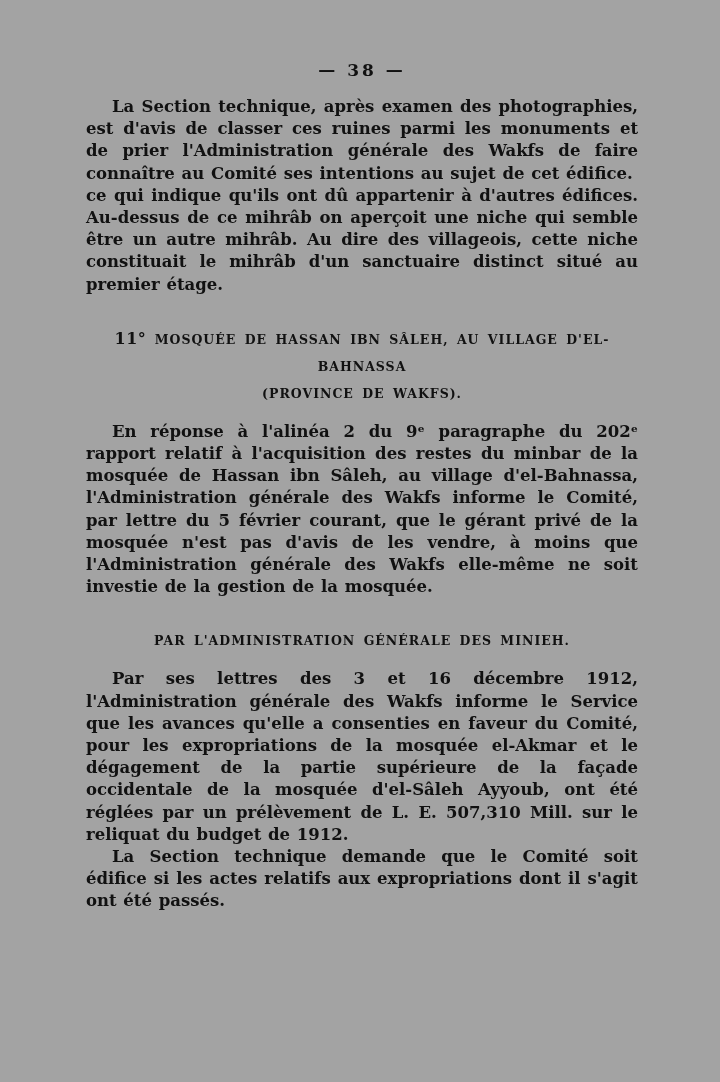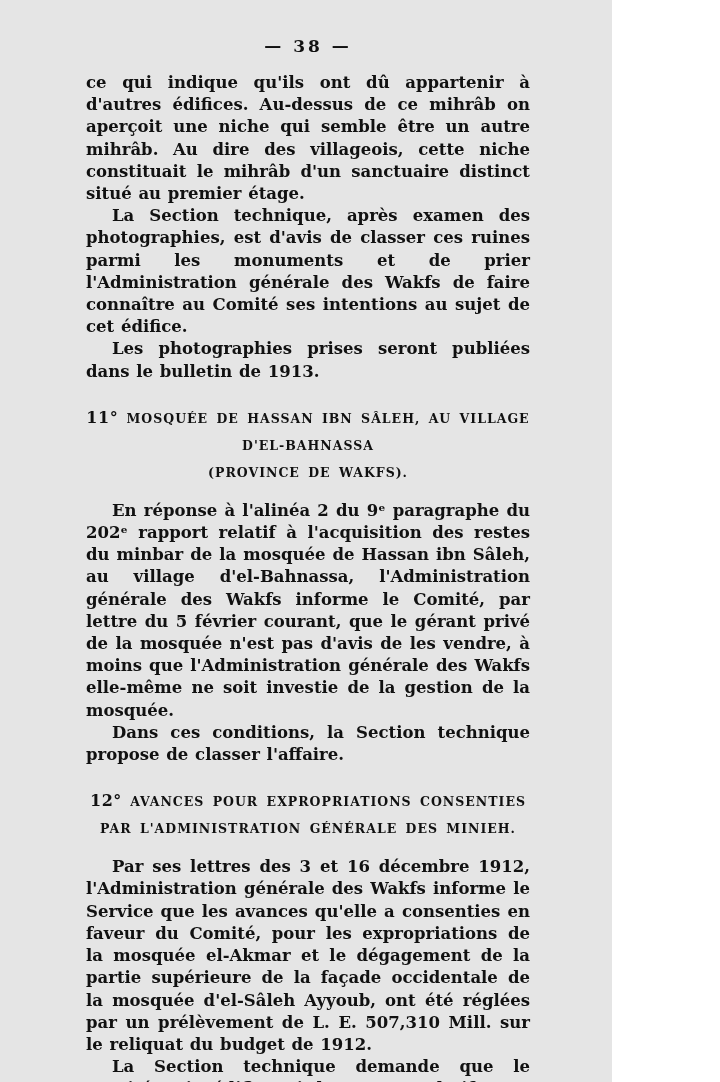--- a/index.html
+++ b/index.html
@@ -2,28 +2,28 @@
 <html lang="fr"><head>
 <meta charset="utf-8">
 <style>
   html, body {
     margin: 0;
     padding: 0;
     background: #ffffff;
   }
   .page {
     position: relative;
-    width: 612px;
+    width: 720px;
     height: 1082px;
-    background: #e5e5e5;
+    background: #a3a3a3;
     color: #111111;
     font-family: "DejaVu Serif", "Liberation Serif", serif;
     font-weight: 700;
     box-sizing: border-box;
-    padding: 36px 82px 0 86px;
+    padding: 60px 82px 0 86px;
     overflow: hidden;
   }
   .page-number {
     text-align: center;
     font-size: 17px;
     letter-spacing: 3px;
     margin: 0 0 16px 0;
   }
   .para {
     font-size: 16.5px;
@@ -31,59 +31,53 @@
     text-align: justify;
     margin: 0;
     word-spacing: 1px;
   }
   .para.indent { text-indent: 26px; }
   .heading {
     text-align: center;
     font-size: 12.5px;
     letter-spacing: 1px;
     line-height: 27px;
-    margin: 21px 0 14px 0;
+    margin: 29px 0 14px 0;
     word-spacing: 3px;
   }
   .heading .heading-num {
     font-size: 16px;
     letter-spacing: 0.5px;
   }
   .heading.single { margin: 27px 0 13px 0; }
 </style>
 </head>
 <body>
 
 <div class="page">
 
   <div class="page-number">— 38 —</div>
 
+  <p class="para indent">La Section technique, après examen des photographies, est d'avis de classer ces ruines parmi les monuments et de prier l'Administration générale des Wakfs de faire connaître au Comité ses intentions au sujet de cet édifice.</p>
+
   <p class="para">ce qui indique qu'ils ont dû appartenir à d'autres édifices. Au-dessus de ce mihrâb on aperçoit une niche qui semble être un autre mihrâb. Au dire des villageois, cette niche constituait le mihrâb d'un sanctuaire distinct situé au premier étage.</p>
 
-  <p class="para indent">La Section technique, après examen des photographies, est d'avis de classer ces ruines parmi les monuments et de prier l'Administration générale des Wakfs de faire connaître au Comité ses intentions au sujet de cet édifice.</p>
-
-  <p class="para indent">Les photographies prises seront publiées dans le bulletin de 1913.</p>
 
   <div class="heading">
     <div>
       <span class="heading-num">11°</span>
       <span>MOSQUÉE DE HASSAN IBN SÂLEH, AU VILLAGE D'EL-BAHNASSA</span>
     </div>
     <div>(PROVINCE DE WAKFS).</div>
   </div>
 
   <p class="para indent">En réponse à l'alinéa 2 du 9ᵉ paragraphe du 202ᵉ rapport relatif à l'acquisition des restes du minbar de la mosquée de Hassan ibn Sâleh, au village d'el-Bahnassa, l'Administration générale des Wakfs informe le Comité, par lettre du 5 février courant, que le gérant privé de la mosquée n'est pas d'avis de les vendre, à moins que l'Administration générale des Wakfs elle-même ne soit investie de la gestion de la mosquée.</p>
 
-  <p class="para indent">Dans ces conditions, la Section technique propose de classer l'affaire.</p>
 
   <div class="heading">
-    <div>
-      <span class="heading-num">12°</span>
-      <span>AVANCES POUR EXPROPRIATIONS CONSENTIES</span>
-    </div>
     <div>PAR L'ADMINISTRATION GÉNÉRALE DES MINIEH.</div>
   </div>
 
   <p class="para indent">Par ses lettres des 3 et 16 décembre 1912, l'Administration générale des Wakfs informe le Service que les avances qu'elle a consenties en faveur du Comité, pour les expropriations de la mosquée el-Akmar et le dégagement de la partie supérieure de la façade occidentale de la mosquée d'el-Sâleh Ayyoub, ont été réglées par un prélèvement de L. E. 507,310 Mill. sur le reliquat du budget de 1912.</p>
 
   <p class="para indent">La Section technique demande que le Comité soit édifice si les actes relatifs aux expropriations dont il s'agit ont été passés.</p>
 
   <div class="heading single">
     <div>
       

